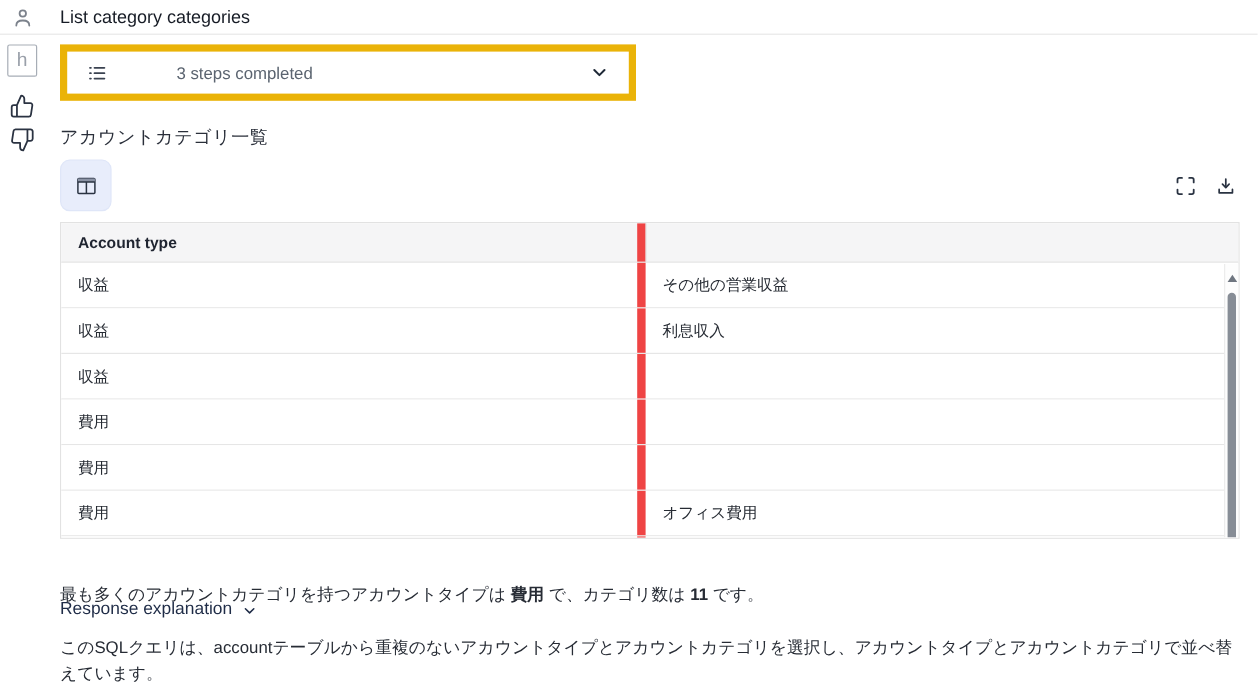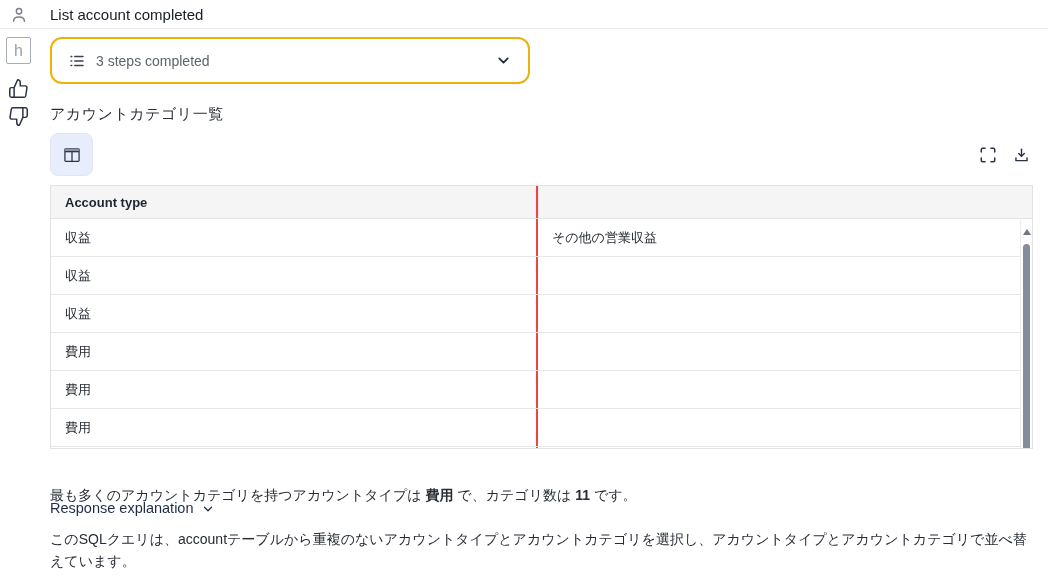--- a/index.html
+++ b/index.html
@@ -11,42 +11,42 @@
             border-bottom:1px solid #e8e8e8; background:#fff; }
   .page-title { position:absolute; left:50px; top:6px; font-size:15px; color:#171c26; }
 
   
   .rail-icon { position:absolute; display:flex; align-items:center; justify-content:center; }
   .h-logo { left:6px; top:37px; width:25px; height:27px; border:1.5px solid #a7adb6;
             border-radius:2px; color:#9aa0aa; font-size:16px; }
 
   
   .steps-dd { position:absolute; left:50px; top:37px; width:480px; height:47px;
-              border:2px solid #eab308; border-radius:12px; background:#fff;
-              display:flex; align-items:center; padding:0 16px; cursor:pointer; }
+              border:6px solid #eab308; border-radius:0; background:#fff;
+              display:flex; align-items:center; padding:0 16px; cursor:pointer;gap:47px; }
   .steps-dd .lbl { font-size:14px; color:#5b6470; margin-left:10px; flex:1; }
 
   
   .section-heading { position:absolute; left:50px; top:105px; font-size:15px;
                      color:#2a2f3a; letter-spacing:0.5px; }
 
   
   .tbl-btn { position:absolute; left:50px; top:133px; width:43px; height:43px;
              border-radius:8px; background:#e8edfb; border:1px solid #dfe6f8;
              display:flex; align-items:center; justify-content:center; cursor:pointer; }
 
   .icon-btn { position:absolute; width:22px; height:22px; display:flex;
               align-items:center; justify-content:center; cursor:pointer; background:none; border:none; }
 
   
   .table-wrap { position:absolute; left:50px; top:185px; width:983px; height:264px;
                 border:1px solid #e2e2e2; overflow:hidden; background:#fff; }
   .t-header { display:flex; height:33px; background:#f5f5f6; border-bottom:1px solid #e2e2e2; }
   .t-header .hc { font-size:13px; font-weight:700; color:#1f2430; display:flex; align-items:center; padding-left:14px; }
-  .col1 { width:487px; border-right:2px solid #ef4444; }
+  .col1 { width:487px; border-right:7px solid #ef4444; }
   .col2 { flex:1; }
   .scrollcol { width:12px; border-left:1px solid #e6e6e6; }
   .t-row { display:flex; height:38px; border-bottom:1px solid #e6e6e6; background:#fff; }
   .t-row .tc { font-size:13px; color:#262b33; display:flex; align-items:center; padding-left:14px; }
 
   
   .sbar { position:absolute; right:0; top:34px; bottom:0; width:12px;
           background:#fdfdfd; border-left:1px solid #ececec; }
   .sbar-up { position:absolute; left:2px; top:9px; width:0; height:0;
              border-left:4px solid transparent; border-right:4px solid transparent;
@@ -63,21 +63,21 @@
                  gap:7px; font-size:14.5px; color:#1f2c47; cursor:pointer; }
   .expl-body { position:absolute; left:50px; top:529px; width:985px; font-size:14px;
                color:#272c35; line-height:1.55; }
 
   svg { display:block; }
 </style>
 </head>
 <body>
 
 <div class="topbar"></div>
-<div class="page-title">List account completed</div>
+<div class="page-title">List category categories</div>
 
 <span class="rail-icon" style="left:9px; top:5px;">
   <svg width="20" height="20" viewBox="0 0 24 24" fill="none" stroke="#7c828c" stroke-width="1.8" stroke-linecap="round" stroke-linejoin="round">
     <circle cx="12" cy="7.5" r="3.2"></circle>
       <path d="M5.5 19.5c0-3.3 2.9-5 6.5-5s6.5 1.7 6.5 5"></path>
   </svg>
 </span>
 <div class="rail-icon h-logo">
   <span>h</span>
 </div>
@@ -141,32 +141,34 @@
   <div class="t-header">
     <div class="hc col1">Account type</div>
     <div class="scrollcol"></div>
   </div>
   <div class="t-row">
     <div class="tc col1">収益</div>
     <div class="tc col2">その他の営業収益</div>
   </div>
   <div class="t-row">
     <div class="tc col1">収益</div>
+    <div class="tc col2">利息収入</div>
   </div>
   <div class="t-row">
     <div class="tc col1">収益</div>
   </div>
   <div class="t-row">
     <div class="tc col1">費用</div>
   </div>
   <div class="t-row">
     <div class="tc col1">費用</div>
   </div>
   <div class="t-row">
     <div class="tc col1">費用</div>
+    <div class="tc col2">オフィス費用</div>
   </div>
   <div class="t-row">
     <div class="tc col1"></div>
     <div class="tc col2"></div>
   </div>
   <div class="sbar">
     <div class="sbar-up"></div>
     <div class="sbar-thumb"></div>
   </div>
 </div>

